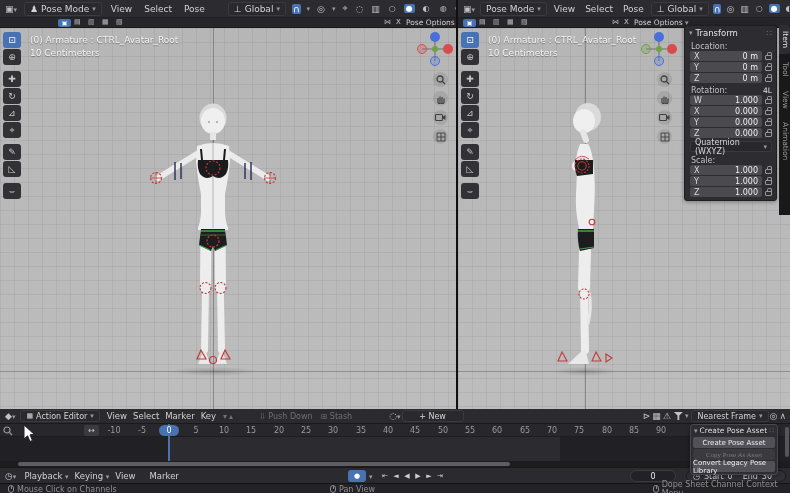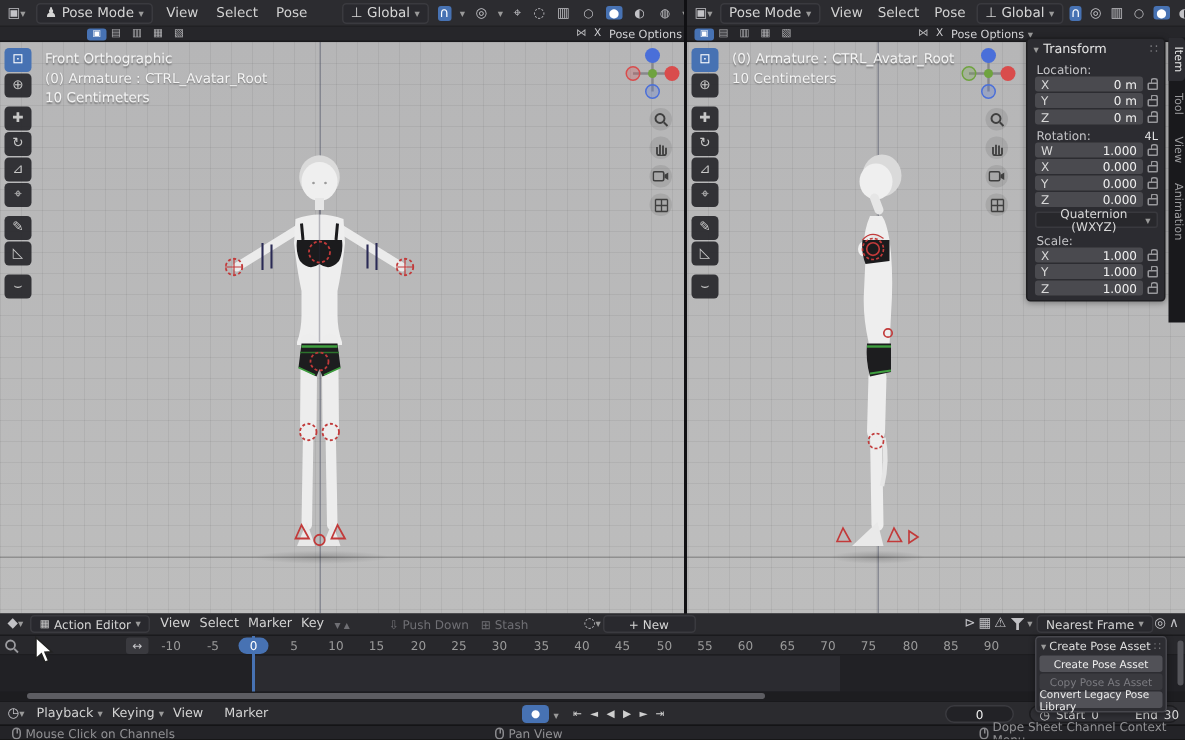--- a/index.html
+++ b/index.html
@@ -51,21 +51,21 @@
   .np-label { position:absolute; left:6px; font-size:8px; color:#c3c3c6; }
   .trow { position:absolute; left:5px; right:4px; height:10px; display:flex; align-items:center; gap:3px; }
   .tfield { flex:1; height:10px; background:#4a4a4f; border-radius:2px; display:flex; align-items:center;
             padding:0 4px; font-size:8px; }
   .taxis { color:#d8d8d8; }
   .tval { margin-left:auto; color:#f0f0f0; }
   .lock { position:relative; width:7px; height:5px; border:1px solid #97979b; border-radius:1px; margin-top:3px; }
   .lock::before { content:""; position:absolute; left:0.5px; top:-4px; width:3px; height:3px;
                   border:1px solid #97979b; border-bottom:none; border-radius:2px 2px 0 0; }
   .np-drop { position:absolute; left:5px; right:4px; height:11px; background:#28282c; border:1px solid #39393e;
-             border-radius:2px; display:flex; align-items:center; padding:0 4px; font-size:8px; color:#d8d8d8;text-align:center; }
+             border-radius:2px; display:flex; align-items:center; padding:0 4px; font-size:8px; color:#d8d8d8; }
   .tabs { position:absolute; left:779px; top:25px; width:11px; height:190px; background:#19191c; z-index:4; }
   .tab { writing-mode:vertical-rl; font-size:7.5px; color:#9a9a9d; padding:6px 0; text-align:center; width:11px;
          border-radius:0 3px 3px 0; margin-bottom:2px; }
   .tab.active { background:#2c2c31; color:#e8e8e8; }
 
   
   .ds-head { position:absolute; left:0; top:409px; width:790px; height:15px; background:#2b2b2f;
              border-bottom:1px solid #1a1a1d; display:flex; align-items:center; }
   .ds-body { position:absolute; left:0; top:424px; width:790px; height:43px; background:#212125; }
   .ds-ruler { position:absolute; left:0; top:0; width:790px; height:13px; background:#28282c;
@@ -83,21 +83,21 @@
   .gray { color:#6f6f74; }
   .funnel { width:9px; height:8px; background:#c2c2c6;
             clip-path:polygon(0 0,100% 0,60% 45%,60% 100%,40% 100%,40% 45%); }
 
   
   .cpa { position:absolute; left:690px; top:424px; width:88px; height:51px; background:#2d2d32;
          border:1px solid #47474d; border-radius:3px; z-index:6; box-shadow:0 1px 4px rgba(0,0,0,0.4); }
   .cpa-h { height:11px; display:flex; align-items:center; gap:2px; padding:0 3px; color:#dedede; font-size:7.5px; }
   .cpa-btn { margin:1px 2px; height:11px; background:#515157; border-radius:2px; color:#ededed; font-size:7px;
              display:flex; align-items:center; justify-content:center; gap:2px; }
-  .cpa-btn.disabled { background:#3a3a3f; color:#7b7b80; }
+  .cpa-btn.disabled { background:#3a3a3f; color:#7b7b80;font-family:Liberation Serif, serif; }
 
   
   .tl { position:absolute; left:0; top:467px; width:790px; height:16px; background:#2b2b2f;
         border-top:1px solid #19191c; display:flex; align-items:center; }
   .transport { display:flex; align-items:center; gap:1px; }
   .tbtn { width:10px; height:12px; display:flex; align-items:center; justify-content:center; font-size:7px; color:#cfcfcf; }
   .framefield { position:absolute; left:630px; top:2px; width:46px; height:12px; background:#222226;
                 border:1px solid #3a3a3f; border-radius:6px; color:#eee; font-size:8px;
                 display:flex; align-items:center; justify-content:center; }
   .rangepill { position:absolute; left:686px; top:2px; width:100px; height:12px; background:#303035;
@@ -196,21 +196,20 @@
           <circle cx="65" cy="139" r="6" stroke-dasharray="2 1.6"></circle>
           <circle cx="57.5" cy="186" r="5.5" stroke-dasharray="2 1.6"></circle>
           <circle cx="72.5" cy="186" r="5.5" stroke-dasharray="2 1.6"></circle>
           <path d="M53,248 l-4,9 l9,0 z"></path>
           <path d="M77,248 l-4,9 l9,0 z"></path>
           <circle cx="65" cy="258" r="3.5"></circle>
         </g>
       </svg>
 
       <div class="vp-overlay">
-        <div>Front Orthographic</div>
         <div>(0) Armature : CTRL_Avatar_Root</div>
         <div>10 Centimeters</div>
       </div>
 
       <div class="tools">
         <div class="toolbtn active">⊡</div>
         <div class="toolbtn">⊕</div>
         <div class="toolgap"></div>
         <div class="toolbtn">✚</div>
         <div class="toolbtn">↻</div>
@@ -567,21 +566,21 @@
       <span class="tbtn">◀</span>
       <span class="tbtn">▶</span>
       <span class="tbtn">►</span>
       <span class="tbtn">⇥</span>
     </span>
     <span class="framefield">0</span>
     <span class="rangepill">
       <span>◷</span>
       <span>Start</span>
       <span>0</span>
-      <span style="margin-left:20px">End</span>
+      <span style="margin-left:6px">End</span>
       <span>30</span>
     </span>
   </div>
 
   <div class="status">
     <span class="hint" style="left:8px">
         <span class="mouseico"></span>
         <span>Mouse Click on Channels</span>
       </span>
     <span class="hint" style="left:330px">

